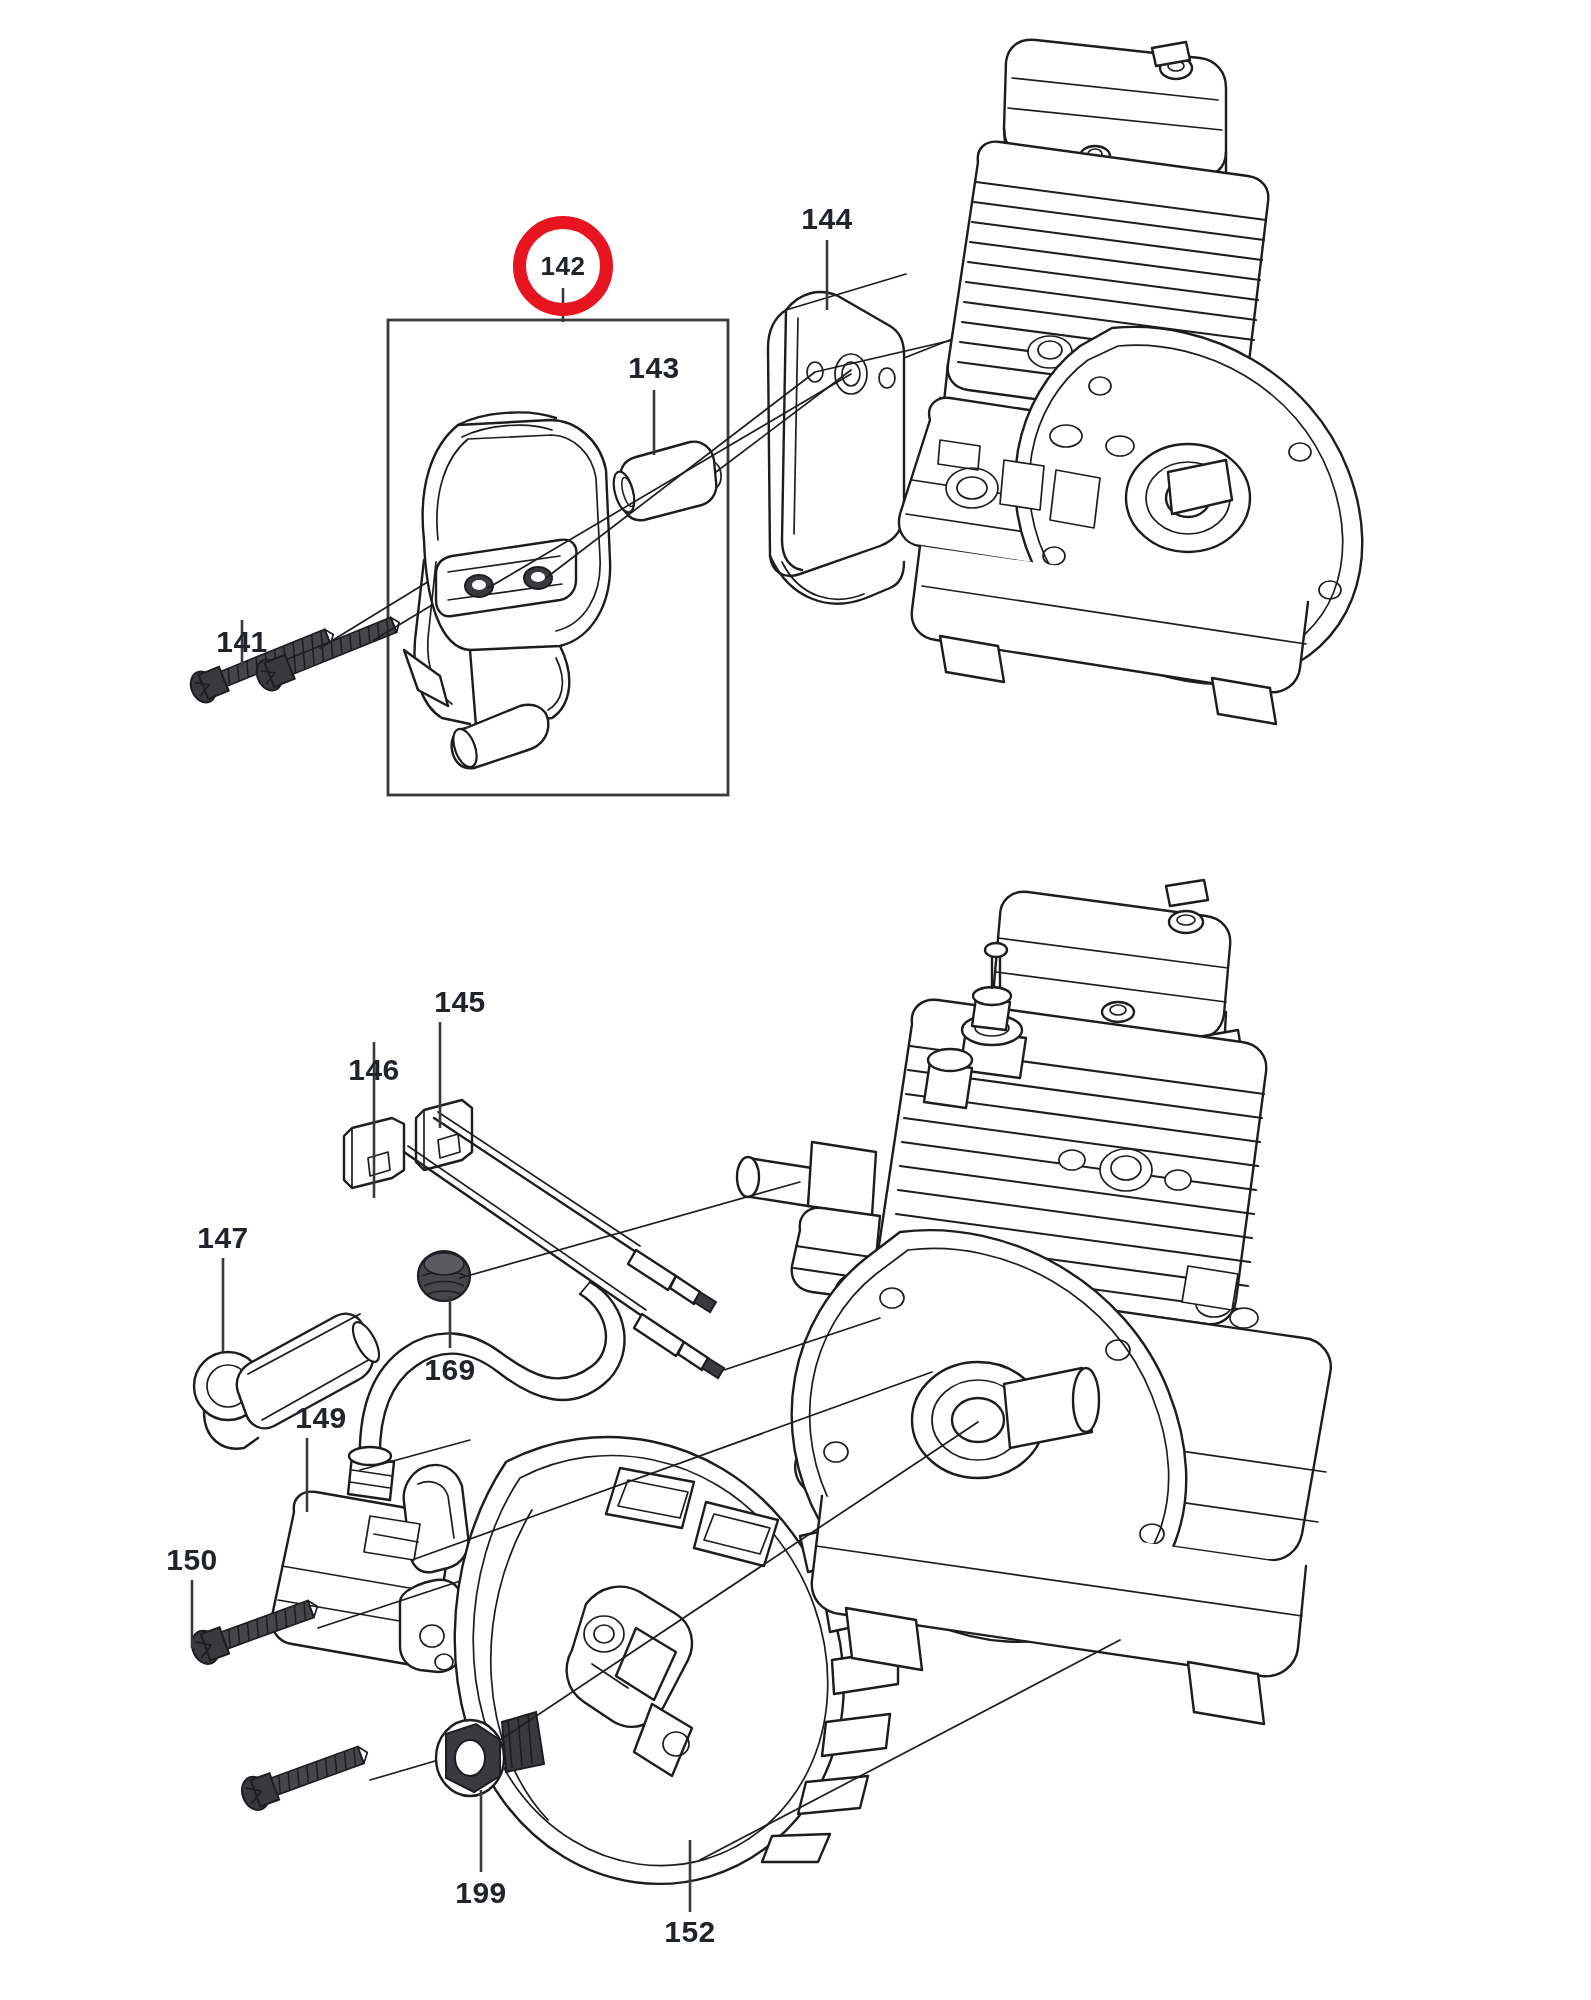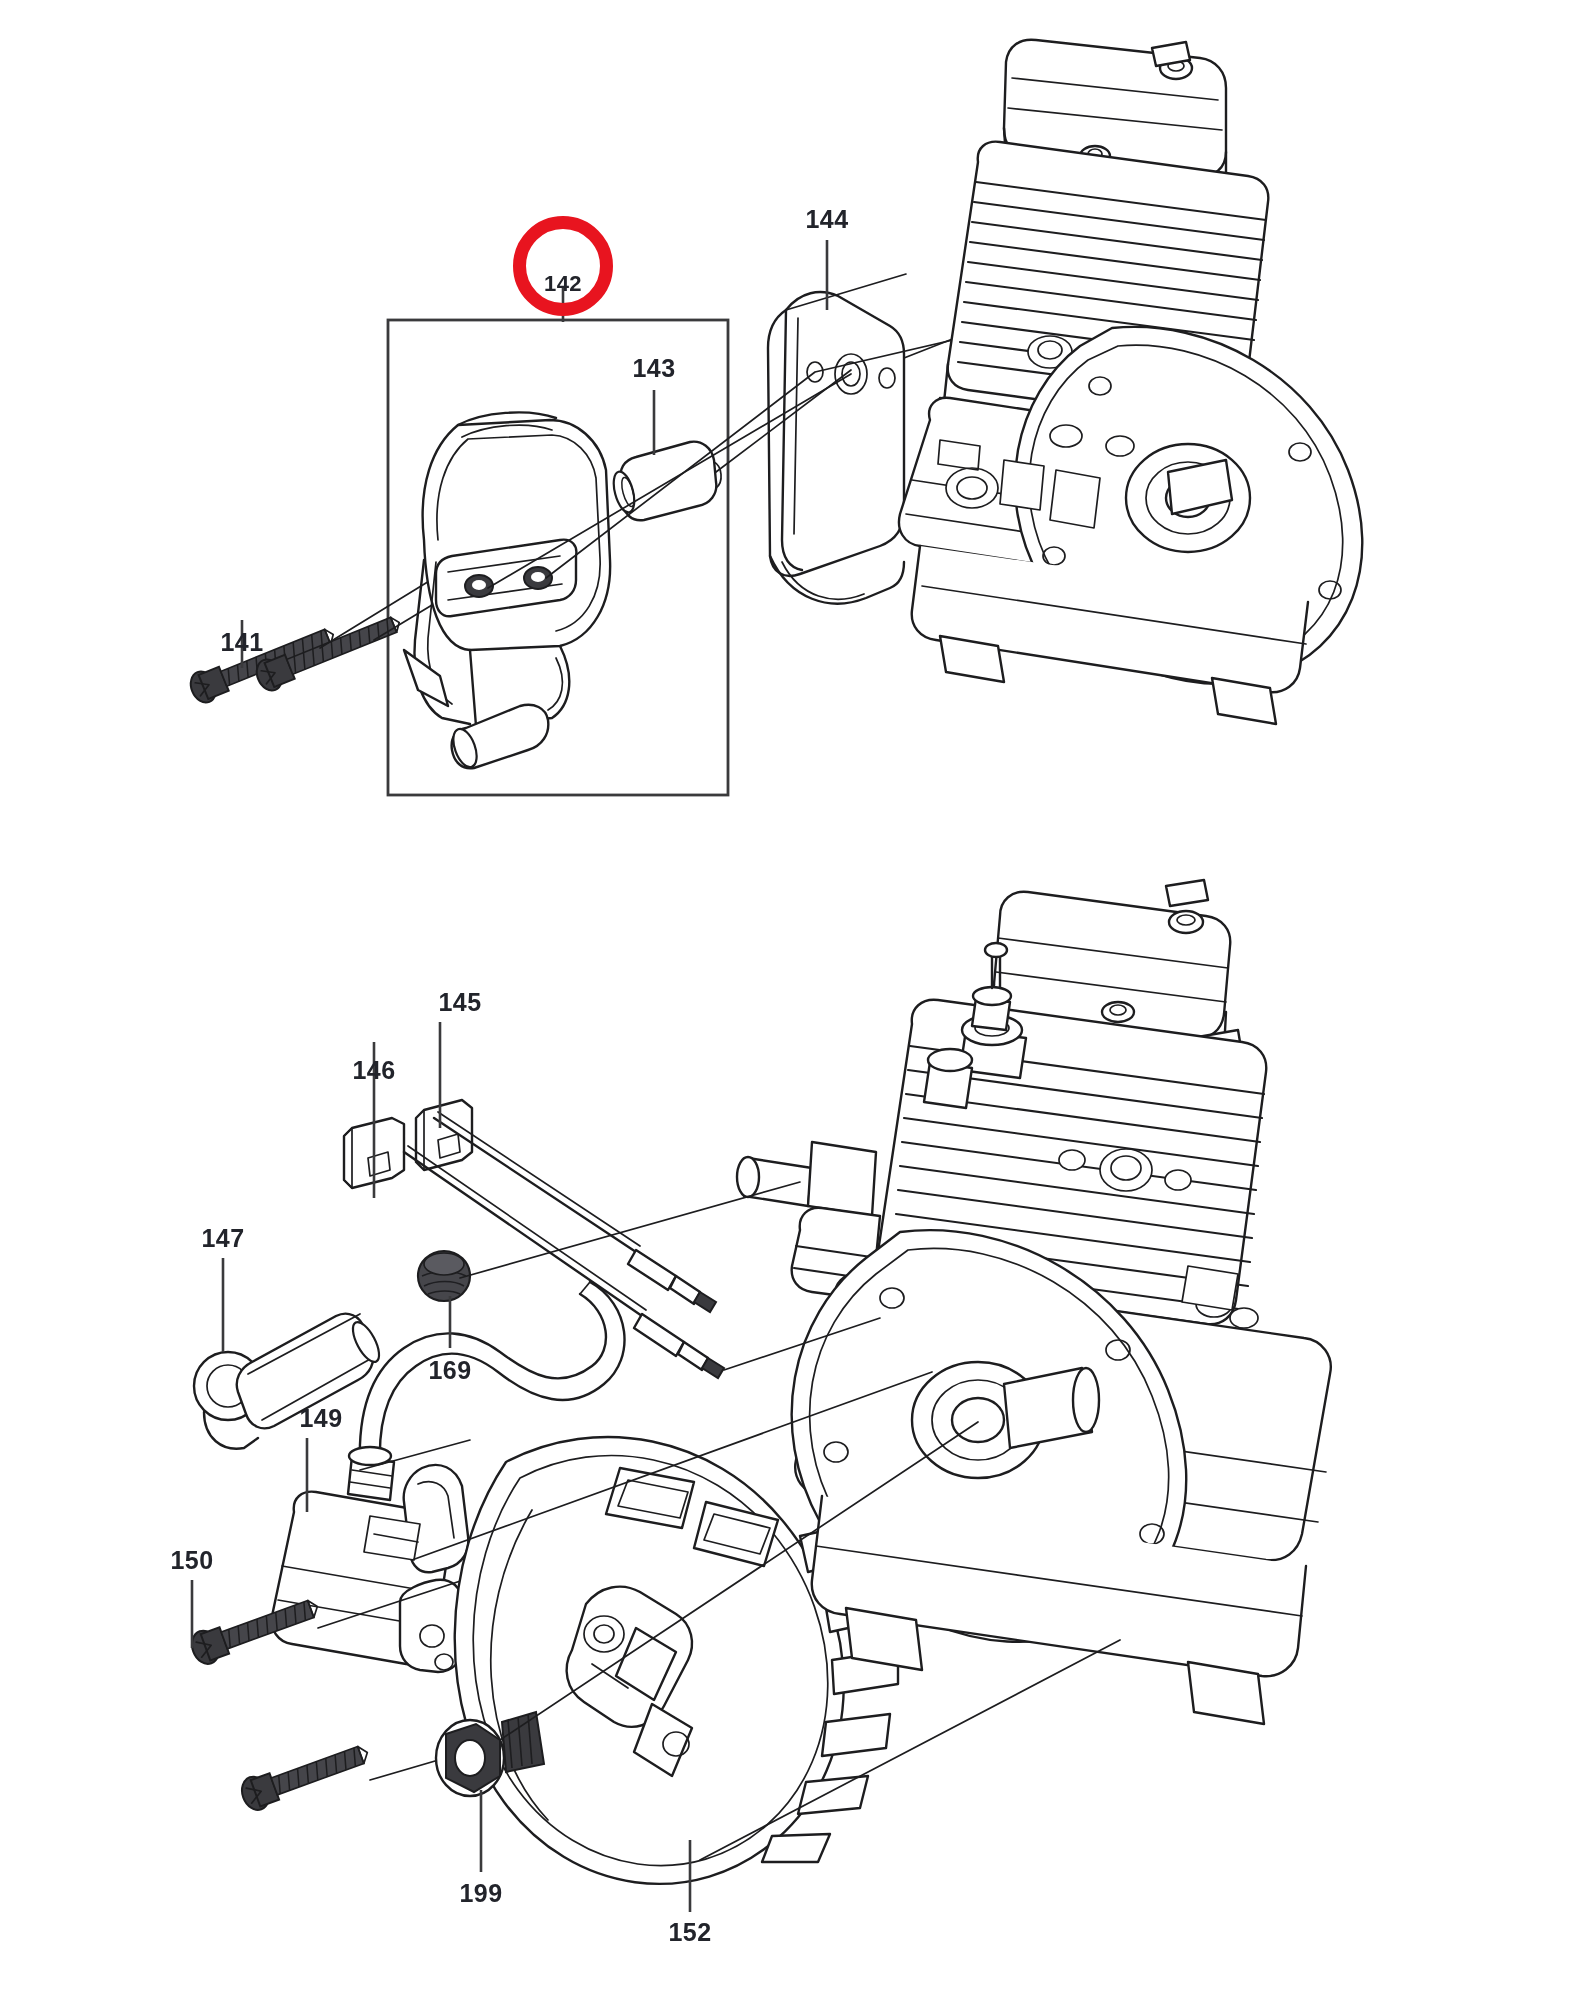--- a/index.html
+++ b/index.html
@@ -20,31 +20,30 @@
   #diagram-svg {
     position: absolute;
     left: 0;
     top: 0;
     width: 1591px;
     height: 2000px;
   }
   .callout-label {
     position: absolute;
     font-family: "Liberation Sans", sans-serif;
-    font-size: 25px;
+    font-size: 30px;
     font-weight: bold;
     color: #22242b;
     letter-spacing: 0.5px;
     white-space: nowrap;
     transform: translate(-50%, -50%);
     user-select: none;
   }
   .callout-label.highlighted {
-    font-size: 22px;
-    margin-top: 18px;
+    font-size: 26px;
   }
   .red-ring {
     position: absolute;
     border: 13px solid #e8141f;
     border-radius: 50%;
     box-sizing: border-box;
     transform: translate(-50%, -50%);
     background: transparent;
   }
 </style>

